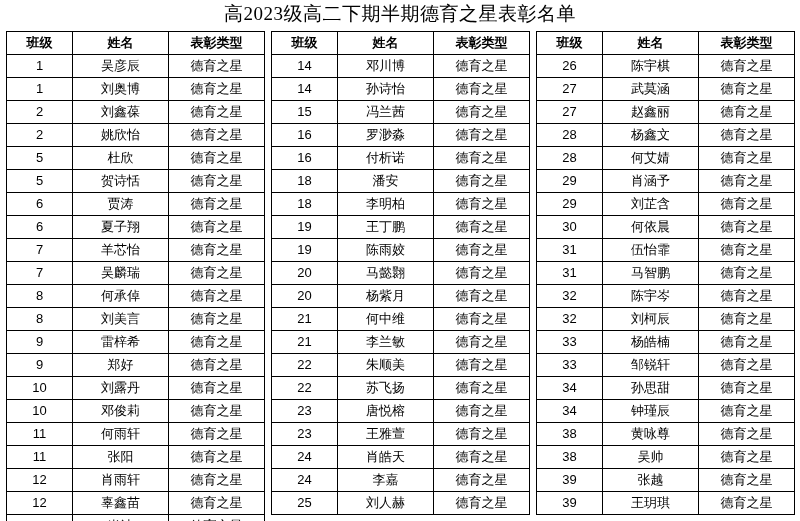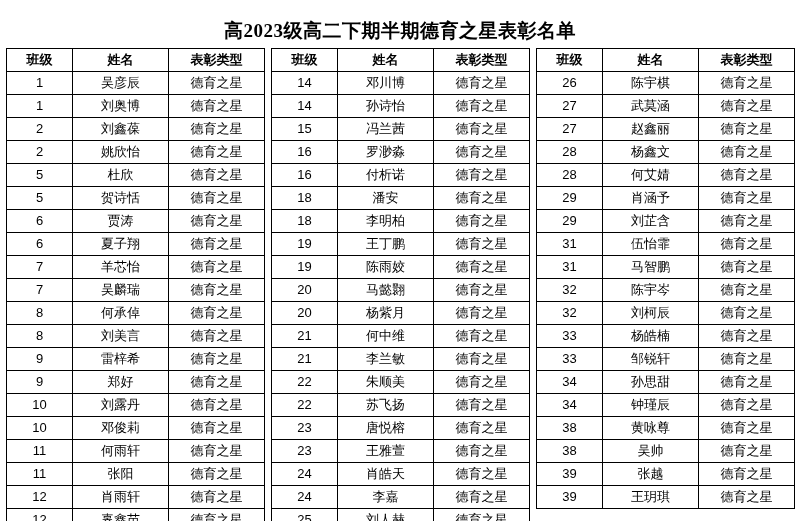--- a/index.html
+++ b/index.html
@@ -17,23 +17,23 @@
   .page {
     width: 800px;
     height: 521px;
     position: relative;
     box-sizing: border-box;
     padding: 0 6px;
   }
   .title {
     text-align: center;
     font-size: 19px;
-    font-weight: bold;
+    font-weight: normal;
     letter-spacing: 0.5px;
-    padding: 21px 0 6px 0;
+    padding: 4px 0 6px 0;
     line-height: 1.1;
     font-family: "Liberation Serif", serif;
   }
   .tables {
     display: flex;
     flex-direction: row;
     justify-content: space-between;
     align-items: flex-start;
     gap: 6px;
   }
@@ -354,20 +354,25 @@
             <td>29</td>
             <td>肖涵予</td>
             <td>德育之星</td>
           </tr>
           <tr>
             <td>29</td>
             <td>刘芷含</td>
             <td>德育之星</td>
           </tr>
           <tr>
+            <td>30</td>
+            <td>何依晨</td>
+            <td>德育之星</td>
+          </tr>
+          <tr>
             <td>31</td>
             <td>伍怡霏</td>
             <td>德育之星</td>
           </tr>
           <tr>
             <td>31</td>
             <td>马智鹏</td>
             <td>德育之星</td>
           </tr>
           <tr>

